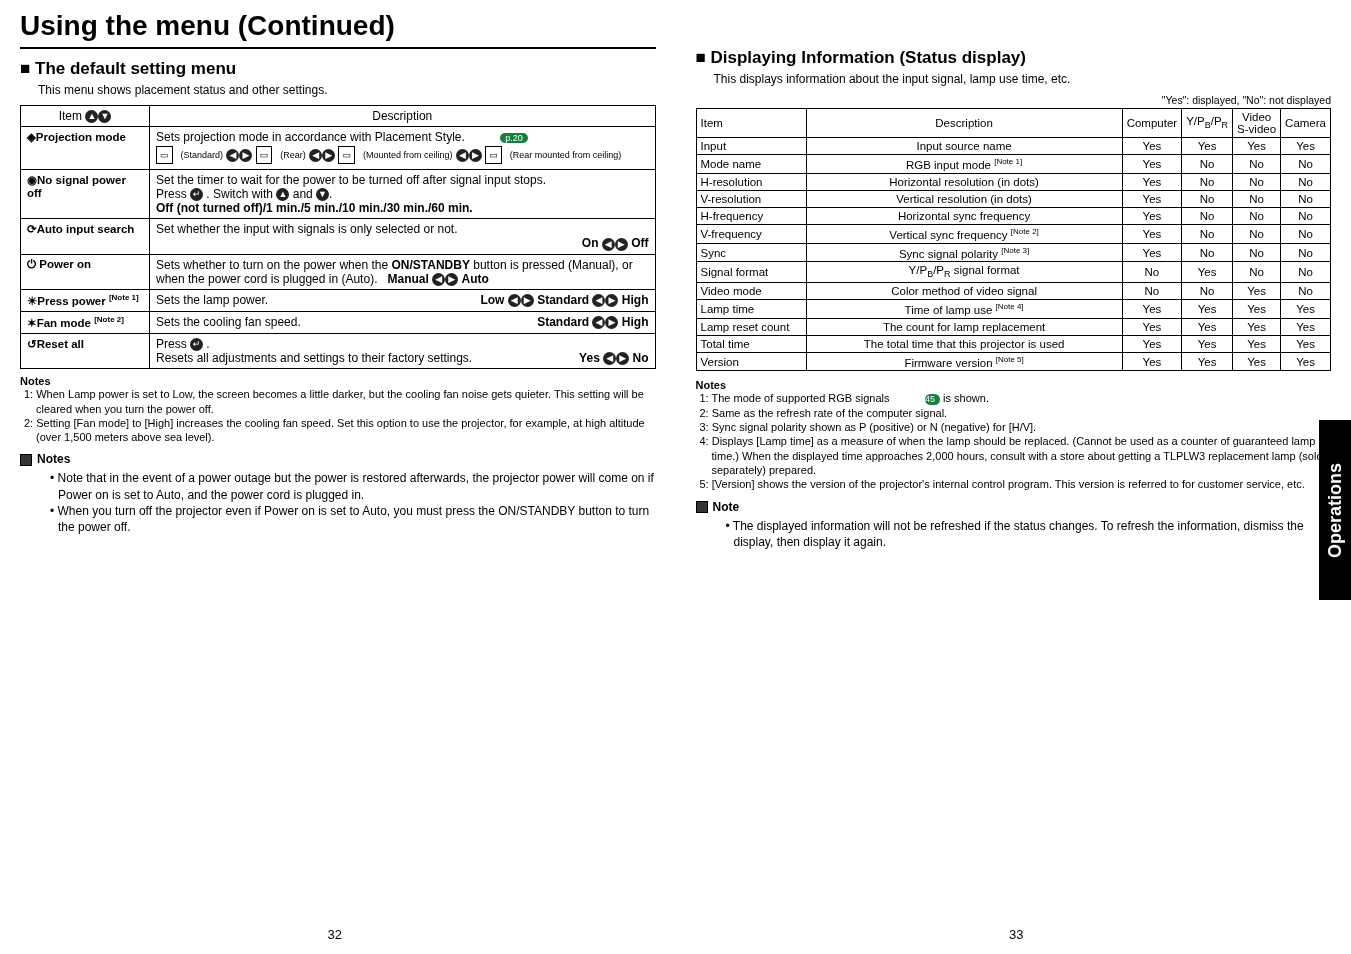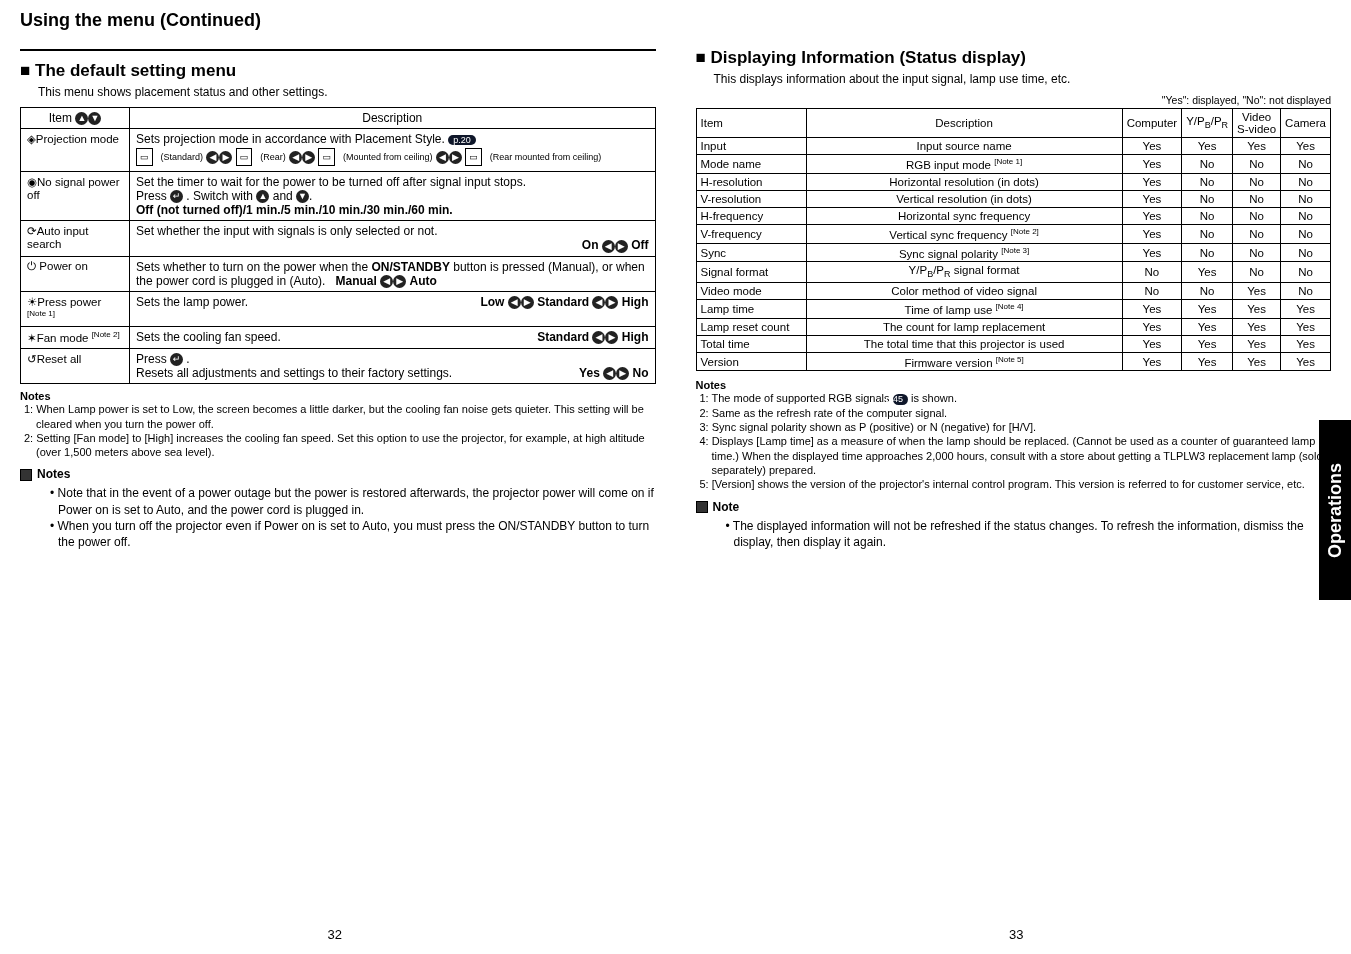--- a/index.html
+++ b/index.html
@@ -1,32 +1,32 @@
 <!DOCTYPE html>
 <html><head>
   <meta charset="utf-8">
   <style>
     * { box-sizing: border-box; margin: 0; padding: 0; }
     body { font-family: Arial, Helvetica, sans-serif; background: #fff; color: #000; width: 1351px; height: 954px; position: relative; }
     .page { display: flex; gap: 40px; padding: 10px 20px 0 20px; }
     .col { flex: 1; }
     .left-col { max-width: 640px; }
     .right-col { max-width: 640px; }
-    .main-title { font-size: 18px; font-weight: bold; border-bottom: 2px solid #000; padding-bottom: 18px; margin-bottom: 10px; }
+    .main-title { font-size: 28px; font-weight: bold; border-bottom: 2px solid #000; padding-bottom: 5px; margin-bottom: 10px; }
     .sub-heading { font-size: 17px; font-weight: bold; margin: 2px 0 2px 0; }
     .sub-heading::before { content: "■ "; }
     .sub-desc { font-size: 12px; margin: 4px 0 8px 18px; }
     .table1 { width: 100%; border-collapse: collapse; margin-bottom: 6px; font-size: 12px; }
     .table1 th, .table1 td { border: 1px solid #000; padding: 3px 6px; vertical-align: top; text-align: left; }
     .table1 th { font-weight: normal; text-align: center; }
-    .item-cell { font-weight: normal; width: 109px; font-size: 11.5px; }
+    .item-cell { font-weight: bold; width: 129px; font-size: 11.5px; }
     .circle { display:inline-block; background:#222; color:#fff; border-radius:50%; width:13px; height:13px; font-size:9px; text-align:center; line-height:13px; vertical-align:middle; }
     .icon-box { display:inline-block; border:1px solid #000; padding:0 3px; font-size:9px; vertical-align:middle; background:#fff; }
     .small-text { font-size: 9px; margin-left: 8px; }
-    .page-ref { display:inline-block; background:#0f172a; color:#fff; border-radius:10px; padding:0 5px; font-size:9px; vertical-align:middle; }
+    .page-ref { display:inline-block; background:#15803d; color:#fff; border-radius:10px; padding:0 5px; font-size:9px; vertical-align:middle;margin-left:32px; }
     .notes-hd { font-size: 11px; font-weight: bold; margin-top: 4px; }
     .note-item { font-size: 11px; margin-left: 4px; text-indent: -12px; padding-left: 12px; line-height: 1.3; }
     .notes-box-hd { font-size: 12px; font-weight: bold; margin: 8px 0 4px 0; }
     .notes-box-hd::before { content: ""; display:inline-block; width:10px; height:10px; background:#333; margin-right:5px; vertical-align:middle; border:1px solid #000; }
     .bullet { font-size: 12px; margin-left: 30px; text-indent: -8px; padding-left: 8px; line-height: 1.35; }
     .yes-no-legend { text-align: right; font-size: 10.5px; margin-bottom: 2px; }
     .table2 { width: 100%; border-collapse: collapse; font-size: 11.5px; }
     .table2 th, .table2 td { border: 1px solid #000; padding: 2px 4px; }
     .table2 th { font-weight: normal; text-align: center; }
     .table2 .desc-col { text-align: center; }

